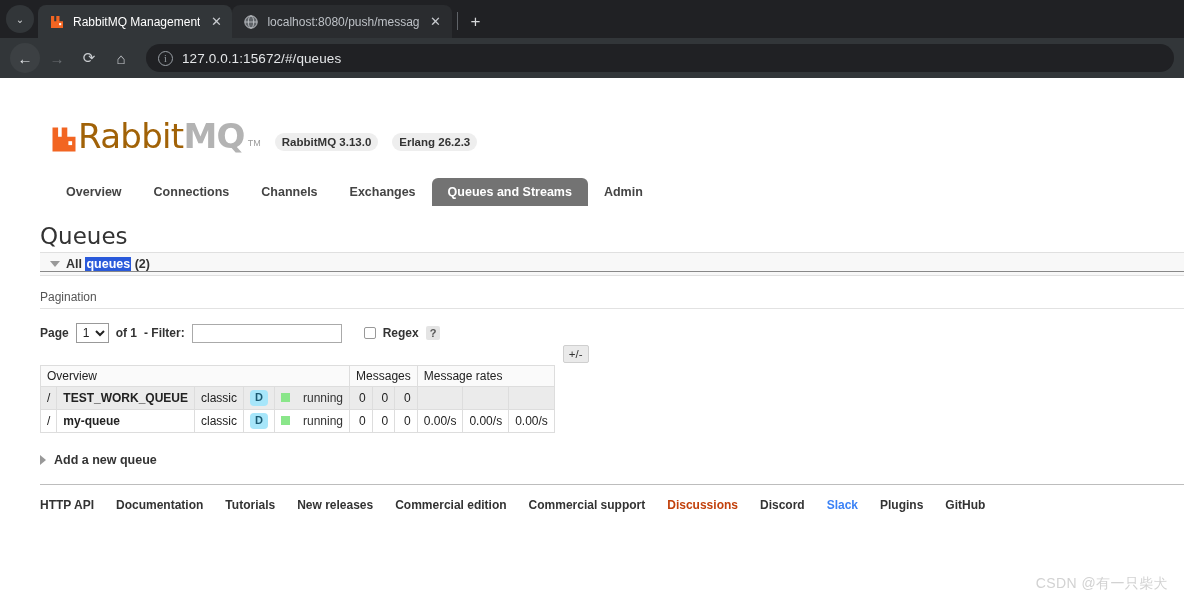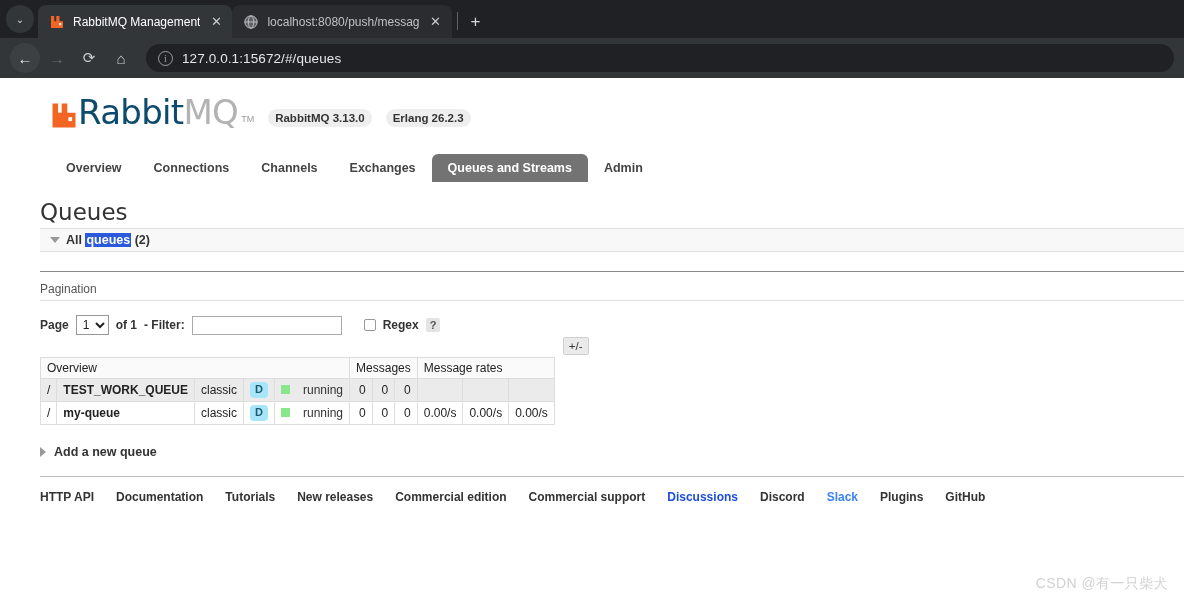--- a/index.html
+++ b/index.html
@@ -77,22 +77,22 @@
     font-size: 10px; color:#9aa0a6; font-family:"Liberation Serif", serif; flex:0 0 auto;
   }
   .omni-url { font-size: 13.5px; letter-spacing: 0.1px; color: #e4e6e8; }
 
   
   .page { width: 1184px; height: 525px; background: #fff; position: relative; }
 
   .rmq-header { padding: 14px 0 0 52px; display: flex; align-items: flex-end; gap: 14px; }
   .logo { display: flex; align-items: baseline; }
   .logo-mark { width: 24px; height: 25px; margin-right: 2px; position: relative; top: 4px; }
-  .logo-rabbit { font-size: 34px; color: #0c4a6e; letter-spacing: -0.7px; font-family: "DejaVu Sans", sans-serif; font-weight: 400; }
-  .logo-mq { font-size: 34px; color: #b3b3b3; letter-spacing: -0.7px; font-family: "DejaVu Sans", sans-serif; font-weight: 400; }
+  .logo-rabbit { font-size: 34px; color: #a16207; letter-spacing: -0.7px; font-family: "DejaVu Sans", sans-serif; font-weight: 400; margin-top: 24px; }
+  .logo-mq { font-size: 34px; color: #b3b3b3; letter-spacing: -0.7px; font-family: "DejaVu Sans", sans-serif; font-weight: 700; }
   .logo-tm { font-size: 9px; color: #9a9a9a; margin-left: 3px; position: relative; top: -2px; }
   .version-pill {
     background: #eeeeee; color: #333; font-size: 11.5px; font-weight: bold;
     padding: 3px 7px; border-radius: 9px; position: relative; top: -5px;
   }
 
   .navtabs { margin: 22px 0 0 50px; display: flex; align-items: flex-end; position: relative; }
   .navtab {
     font-size: 12.5px; font-weight: bold; color: #444;
     padding: 7px 16px 7px 16px; border-radius: 6px 6px 0 0;
@@ -109,21 +109,21 @@
   .section-bar {
     background: #f8f8f8; border-top: 1px solid #e0e0e0; border-bottom: 1px solid #e0e0e0;
     margin: 3px 0 4px 0; padding: 4px 0 4px 0; width: 1144px;
     display: flex; align-items: center; gap: 6px;
     font-size: 12.5px; font-weight: bold; color: #333;
   }
   .tri-down { width:0;height:0;border-left:5px solid transparent;border-right:5px solid transparent;border-top:6px solid #999; margin-left:10px; }
   .tri-right { width:0;height:0;border-top:5px solid transparent;border-bottom:5px solid transparent;border-left:6px solid #999; }
   .sel-highlight { background: #2a5adb; color: #fff; padding: 0 1px; }
 
-  .subsection { margin-top: 30px; width: 1144px; }
+  .subsection { margin-top: 14px; width: 1144px; }
   .subsection-title { font-size: 12px; color: #555; font-weight: normal; padding-bottom: 4px; }
   .subsection-rule { border-bottom: 1px solid #e2e2e2; width: 1144px; }
 
   .filter-row { display:flex; align-items:center; gap:7px; margin-top: 14px; font-size: 12px; font-weight: bold; color:#333; }
   .pagesel {
     font-family:"Liberation Sans", sans-serif; font-size:12px;
     border:1px solid #999; background:#fff; padding:1px 2px; height:20px; color:#222;
   }
   .filter-input {
     width: 150px; height: 19px; border:1px solid #aaa; background:#fff;
@@ -339,21 +339,21 @@
 
     <div class="footer-rule"></div>
 
     <div class="footer-links">
       <a style="text-decoration:none;color:#333" href="#">HTTP API</a>
       <a style="text-decoration:none;color:#333" href="#">Documentation</a>
       <a style="text-decoration:none;color:#333" href="#">Tutorials</a>
       <a style="text-decoration:none;color:#333" href="#">New releases</a>
       <a style="text-decoration:none;color:#333" href="#">Commercial edition</a>
       <a style="text-decoration:none;color:#333" href="#">Commercial support</a>
-      <a style="text-decoration:none;color:#1d4ed8" href="#">Discussions</a>
+      <a style="text-decoration:none;color:#c2410c" href="#">Discussions</a>
       <a style="text-decoration:none;color:#333" href="#">Discord</a>
       <a style="text-decoration:none;color:#3b82f6" href="#">Slack</a>
       <a style="text-decoration:none;color:#333" href="#">Plugins</a>
       <a style="text-decoration:none;color:#333" href="#">GitHub</a>
     </div>
   </div>
 
   <div class="watermark">CSDN @有一只柴犬</div>
 </div>
 

